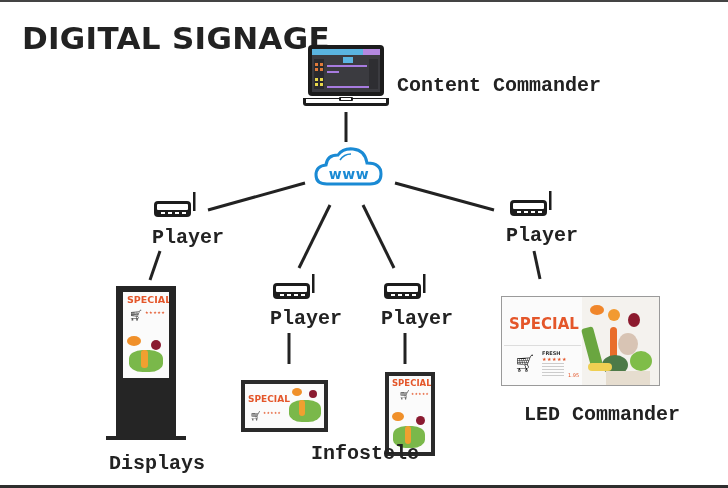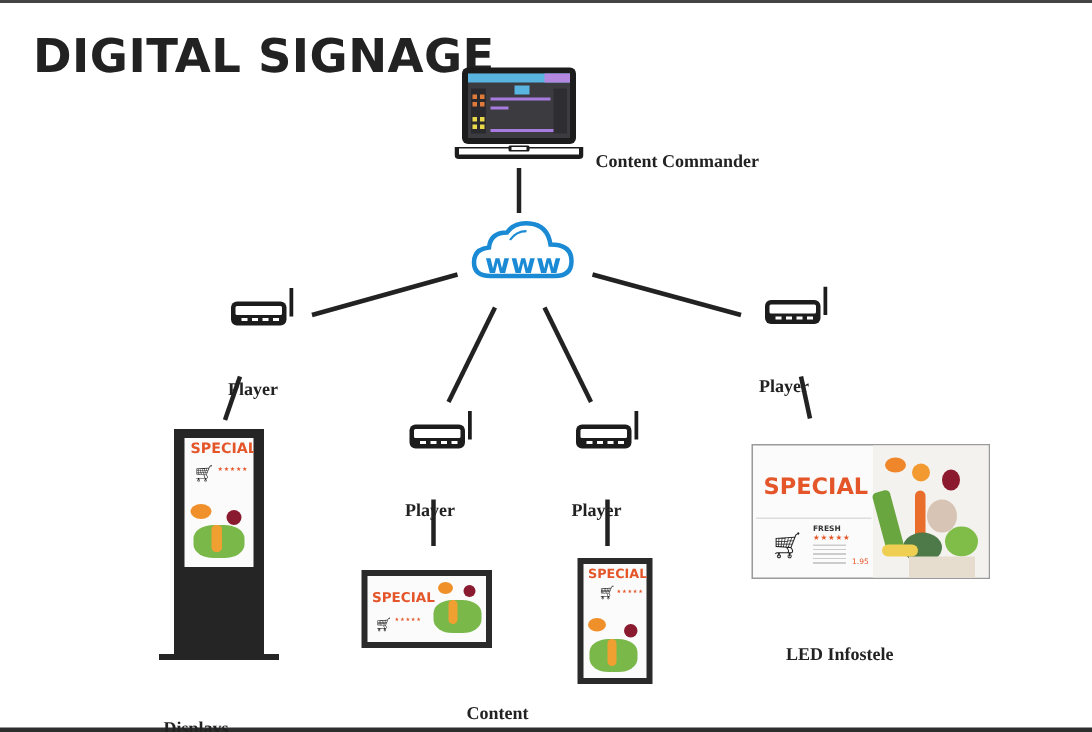--- a/index.html
+++ b/index.html
@@ -2,22 +2,22 @@
 <html><head>
 <meta charset="utf-8">
 <style>
   html, body { margin: 0; padding: 0; background: #ffffff; }
   body { width: 728px; height: 488px; position: relative; overflow: hidden;
          font-family: "DejaVu Sans", sans-serif; color: #1e1e1e; }
   .frame-top { position:absolute; left:0; top:0; width:728px; height:2px; background:#444; }
   .frame-bottom { position:absolute; left:0; top:485px; width:728px; height:3px; background:#2e2e2e; }
   .title { position: absolute; left: 22px; top: 20px; font-size: 31px; font-weight: bold;
            letter-spacing: 0.3px; color: #222; font-family: "DejaVu Sans", sans-serif; }
-  .label { position: absolute; font-size: 12px; font-weight: bold; color: #222; white-space: nowrap;
-           font-family: Liberation Serif, serif; margin-top: 26px; }
+  .label { position: absolute; font-size: 20px; font-weight: bold; color: #222; white-space: nowrap;
+           font-family: Liberation Mono, monospace; }
   svg.lines { position: absolute; left: 0; top: 0; }
   .abs { position: absolute; }
 
   
   .screen { position: absolute; background: #fbfbfb; overflow: hidden; }
   .special { color: #e4562a; font-weight: bold; font-family: "DejaVu Sans", sans-serif; position:absolute; white-space:nowrap; }
   .stars { color: #e4562a; position:absolute; letter-spacing: 0.5px; white-space:nowrap; }
   .fresh { position:absolute; color:#333; font-weight:bold; white-space:nowrap; }
   .price { position:absolute; color:#e4562a; white-space:nowrap; }
   .veg { position:absolute; border-radius: 50%; }
@@ -72,21 +72,21 @@
     <rect x="38" y="55" width="10" height="2" fill="#ffffff"></rect>
   </svg>
 </div>
 <div class="label" style="left:397px; top:74px;">Content Commander</div>
 
 <div class="abs" style="left:313px; top:146px; width:72px; height:42px;">
   <svg width="72" height="42">
     <path d="M14 38 Q3 38 3 29 Q3 20 13 19 Q14 9 25 9 Q30 2 40 3 Q52 4 54 17 Q68 17 68 28 Q68 38 57 38 Z" fill="#fff" stroke="#1a8ad4" stroke-width="3"></path>
     <path d="M27 14 Q31 8 38 8" fill="none" stroke="#1a8ad4" stroke-width="1.5"></path>
   </svg>
-  <div style="position:absolute; left:0; top:20px; width:72px; text-align:center; color:#1a8ad4; font-weight:bold; font-size:18px; letter-spacing:0.5px;">www</div>
+  <div style="position:absolute; left:0; top:20px; width:72px; text-align:center; color:#1a8ad4; font-weight:bold; font-size:14px; letter-spacing:0.5px;">www</div>
 </div>
 
 <div class="abs" style="left:153px; top:192px; width:45px; height:26px;">
   <svg width="45" height="26">
     <rect x="1" y="9" width="37" height="16" rx="4" fill="#1c1c1c"></rect>
     <rect x="4" y="12" width="31" height="6" rx="1" fill="#fff"></rect>
     <g fill="#fff">
         <rect x="8" y="20" width="4" height="2"></rect>
         <rect x="15" y="20" width="4" height="2"></rect>
         <rect x="22" y="20" width="4" height="2"></rect>
@@ -173,21 +173,21 @@
   <div class="screen" style="left:4px; top:4px; width:42px; height:76px;">
     <div class="special" style="left:3px; top:2px; font-size:8.5px;">SPECIAL</div>
     <div style="position:absolute; left:10px; top:14px; font-size:9px; color:#222;">🛒︎</div>
     <div class="stars" style="left:22px; top:16px; font-size:3.5px;">★★★★★</div>
     <div class="veg" style="left:3px; top:36px; width:12px; height:9px; background:#f0902a;"></div>
     <div class="veg" style="left:27px; top:40px; width:9px; height:9px; background:#8a1a30;"></div>
     <div class="veg" style="left:4px; top:50px; width:32px; height:22px; background:#7ab84a; border-radius:40%;"></div>
     <div class="veg" style="left:16px; top:50px; width:6px; height:18px; background:#f0a030; border-radius:3px;"></div>
   </div>
 </div>
-<div class="label" style="left:311px; top:442px;">Content</div>
+<div class="label" style="left:311px; top:442px;">Infostele</div>
 
 <div class="abs" style="left:501px; top:296px; width:159px; height:90px; border:1px solid #9a9a9a; background:#fbfbfb; box-sizing:border-box;">
   <div style="position:absolute; left:0; top:0; width:79px; height:88px;">
     <div class="special" style="left:7px; top:18px; font-size:15px;">SPECIAL</div>
     <div style="position:absolute; left:2px; top:48px; width:77px; height:1px; background:#ddd;"></div>
     <div style="position:absolute; left:12px; top:56px; font-size:17px; color:#1c1c1c;">🛒︎</div>
     <div class="fresh" style="left:40px; top:53px; font-size:5px;">FRESH</div>
     <div class="stars" style="left:40px; top:59px; font-size:5px;">★★★★★</div>
     <div style="position:absolute; left:40px; top:66px; width:22px; height:14px; background:repeating-linear-gradient(#ccc 0 1px, transparent 1px 3px);"></div>
     <div class="price" style="left:66px; top:75px; font-size:5px;">1.95</div>
@@ -198,13 +198,13 @@
     <div class="veg" style="left:46px; top:16px; width:12px; height:14px; background:#8c1a2e;"></div>
     <div class="veg" style="left:4px; top:30px; width:12px; height:40px; background:#6aa640; border-radius:3px; transform:rotate(-15deg);"></div>
     <div class="veg" style="left:28px; top:30px; width:7px; height:36px; background:#e96d2b; border-radius:4px;"></div>
     <div class="veg" style="left:36px; top:36px; width:20px; height:22px; background:#d8c4b4;"></div>
     <div class="veg" style="left:20px; top:58px; width:26px; height:20px; background:#4d7a48;"></div>
     <div class="veg" style="left:48px; top:54px; width:22px; height:20px; background:#7fbd48;"></div>
     <div class="veg" style="left:6px; top:66px; width:24px; height:8px; background:#efcf52; border-radius:4px;"></div>
     <div style="position:absolute; left:24px; top:74px; width:44px; height:14px; background:#e6ddcf;"></div>
   </div>
 </div>
-<div class="label" style="left:524px; top:403px;">LED Infostele</div>
+<div class="label" style="left:524px; top:403px;">LED Commander</div>
 
 </body></html>

